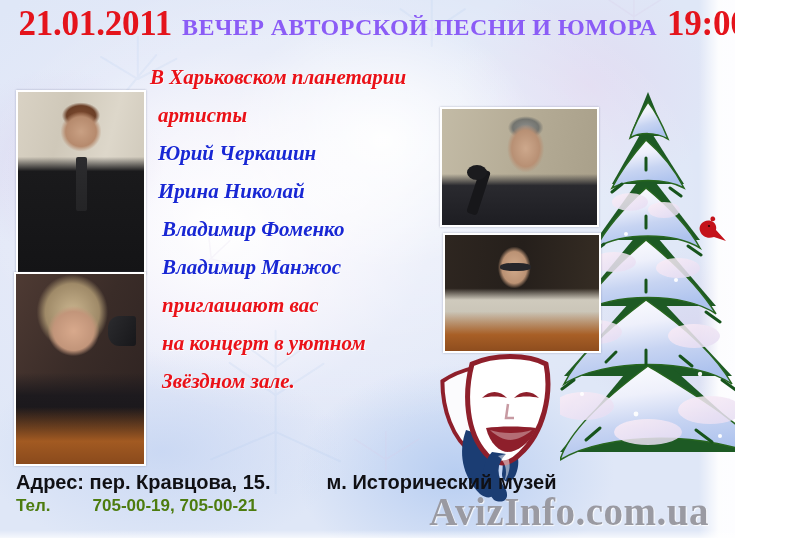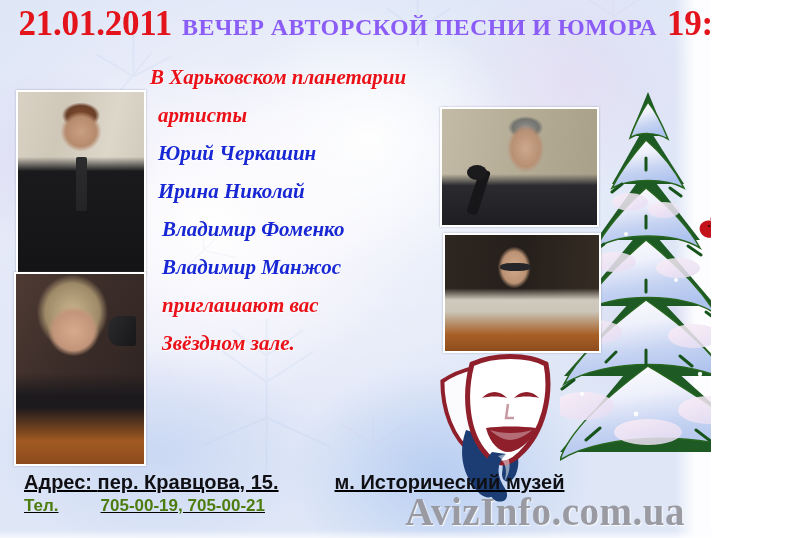--- a/index.html
+++ b/index.html
@@ -4,20 +4,21 @@
 <title>Poster</title>
 <style>
   html,body{margin:0;padding:0;background:#fff;}
   body{font-family:"Liberation Sans",sans-serif;}
 
   .poster{
     position:relative;
     width:711px;height:538px;
     overflow:hidden;
     background:#eef2fb;
+    padding-left:24px;
   }
 
   
   .bg{position:absolute;inset:0;}
   .bg-base{
     position:absolute;inset:0;
     background:
       radial-gradient(ellipse 46% 52% at 30% 42%, #ffffff 0%, #f3f2fb 34%, #e4e9f8 62%, #dfe7f7 100%),
       linear-gradient(145deg,#f4f6fd 0%,#e6ecfa 40%,#dfe6f6 70%,#e9eefb 100%);
   }
@@ -145,21 +146,21 @@
   .msg-line.i2{margin-left:12px;}
 
   
   .tree{position:absolute;left:560px;top:84px;width:240px;height:390px;}
   .bird{position:absolute;left:694px;top:215px;width:34px;height:30px;}
 
   
   .masks{position:absolute;left:436px;top:352px;width:130px;height:150px;}
 
   
-  .footer{position:absolute;left:24px;bottom:22px;text-decoration:underline;}
+  .footer{position:absolute;left:16px;bottom:22px;}
   .addr-row{
     display:flex;align-items:baseline;white-space:nowrap;
     font-size:20px;font-weight:bold;color:#101014;
   }
   .addr-gap{display:inline-block;width:56px;}
   .tel-row{
     display:flex;align-items:baseline;white-space:nowrap;
     font-size:17px;font-weight:bold;color:#4d7c0f;margin-top:2px;
   }
   .tel-gap{display:inline-block;width:42px;}
@@ -295,20 +296,21 @@
   </div>
 
   <div class="message">
     <div class="msg-line red">В Харьковском планетарии</div>
     <div class="msg-line red i1">артисты</div>
     <div class="msg-line blue i1">Юрий Черкашин</div>
     <div class="msg-line blue i1">Ирина Николай</div>
     <div class="msg-line blue i2">Владимир Фоменко</div>
     <div class="msg-line blue i2">Владимир Манжос</div>
     <div class="msg-line red i2">приглашают вас</div>
+    <div class="msg-line red i2">на концерт в уютном</div>
     <div class="msg-line red i2">Звёздном зале.</div>
   </div>
 
   <svg class="masks" viewBox="0 0 130 150">
 
     <g transform="translate(2,14) rotate(-13 40 45)">
       <path d="M12 8 C32 0 60 0 76 8 C80 34 74 66 54 86 C44 96 34 96 26 86 C8 66 6 34 12 8 Z" fill="#fbfbfd" stroke="#8e1f2b" stroke-width="4"></path>
     </g>
 
     <path d="M30 78 C22 100 26 124 44 142 C52 148 60 146 58 136 C50 118 48 100 56 86 Z" fill="#1b3d73"></path>

